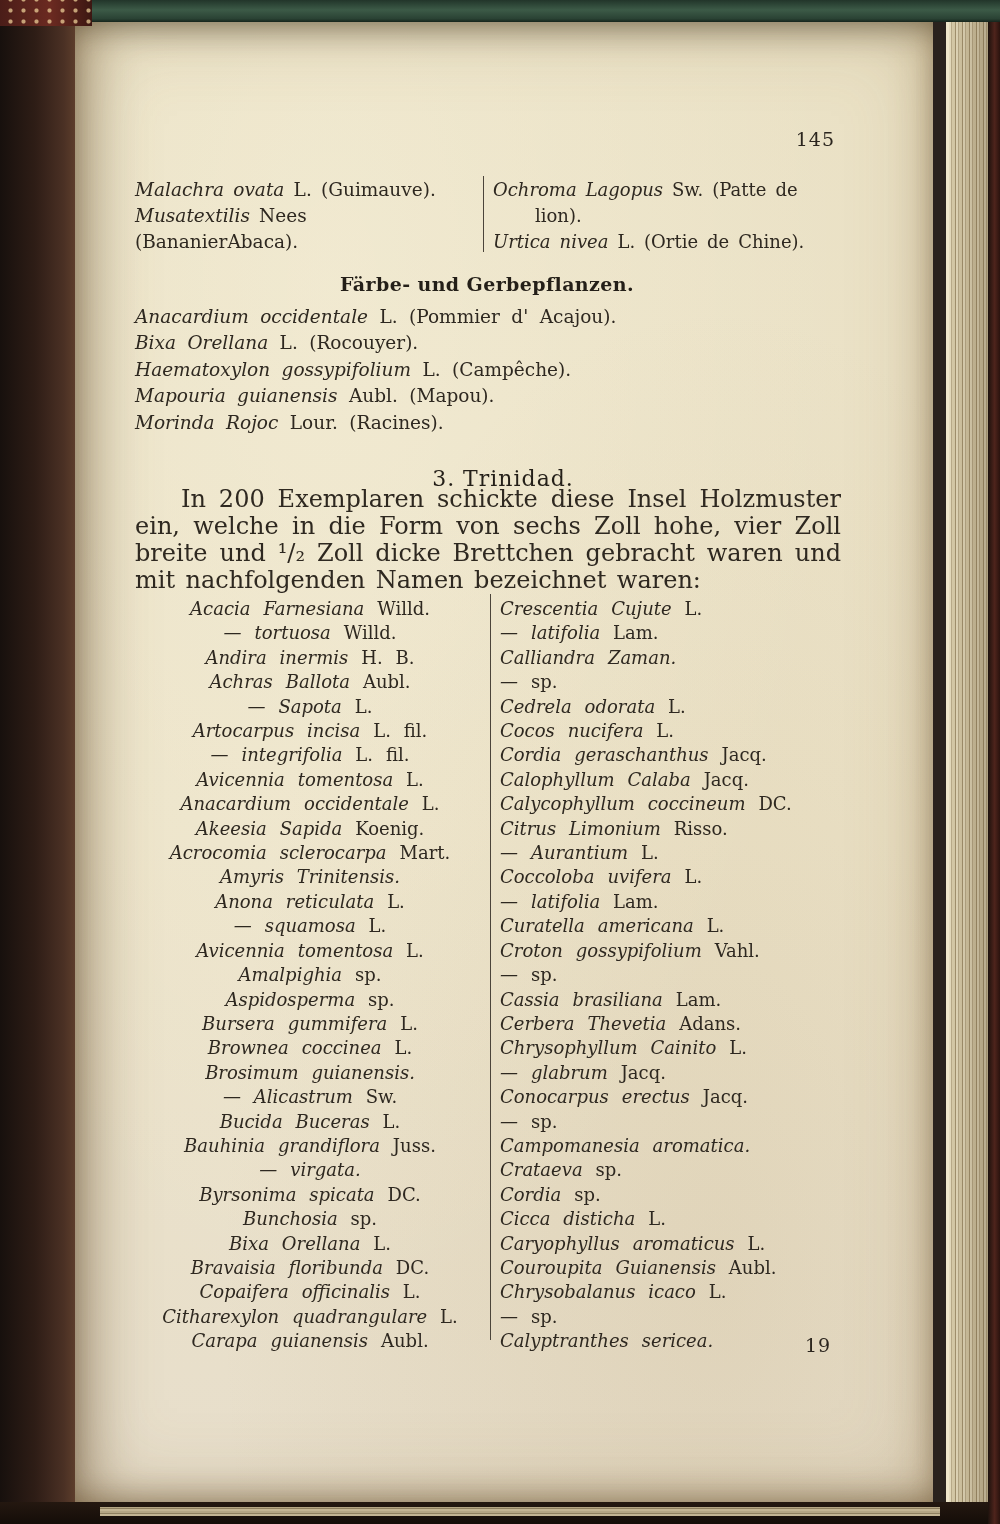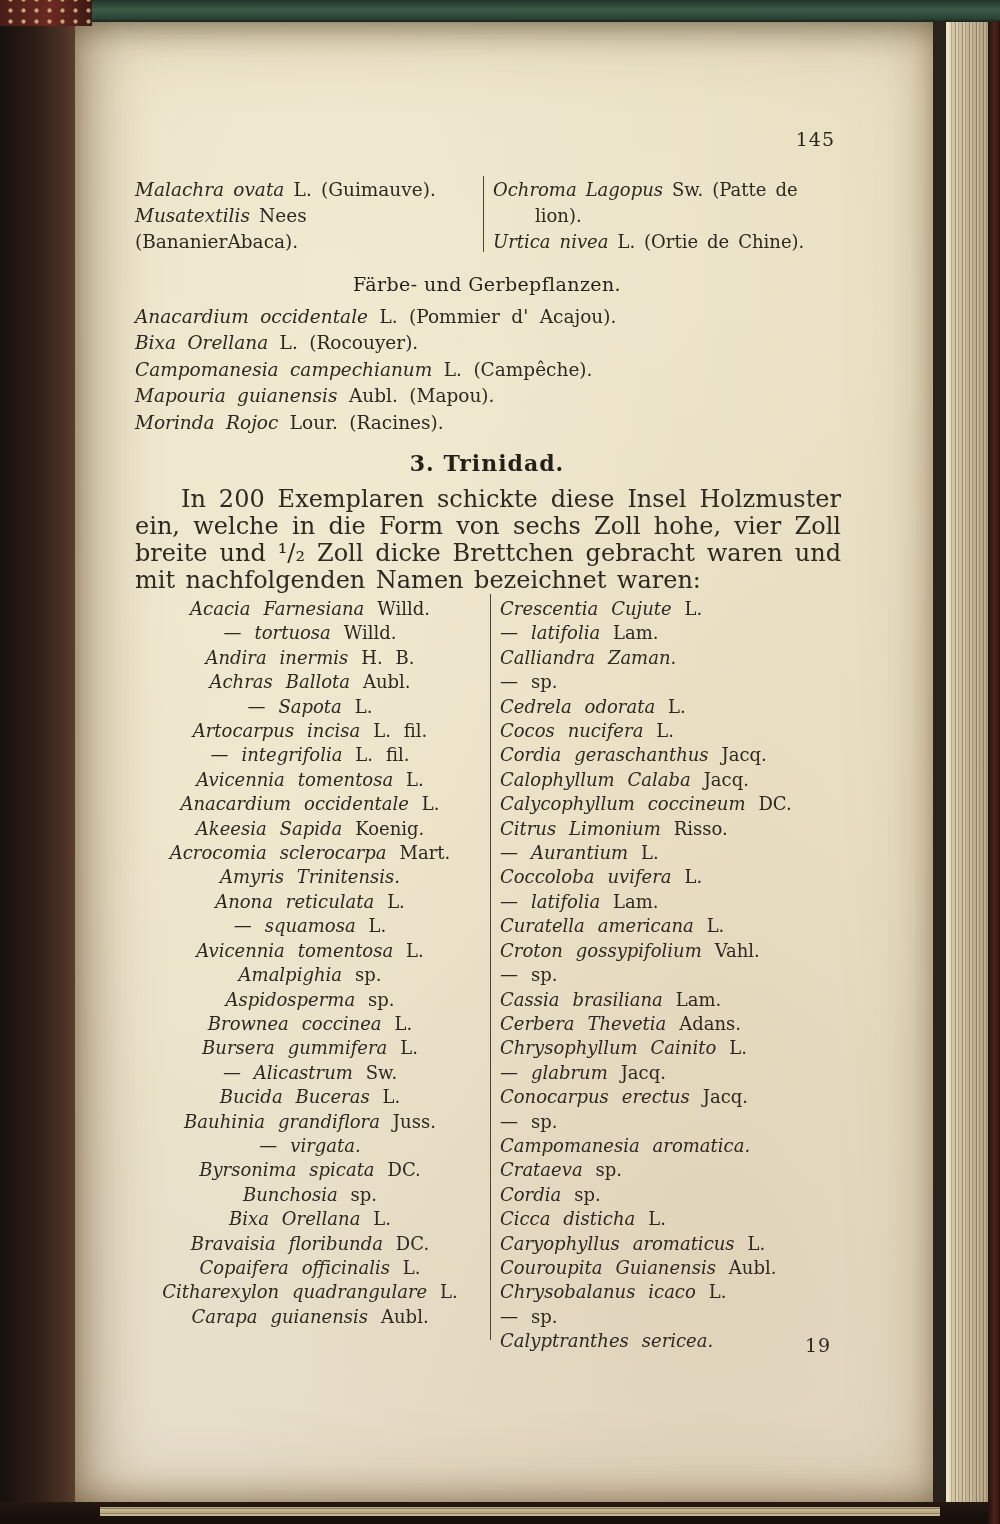--- a/index.html
+++ b/index.html
@@ -73,27 +73,27 @@
     font-size:19px;letter-spacing:1px;color:#2b251e;
   }
   
   .intro-left{position:absolute;left:60px;top:155px;width:342px;font-size:18.5px;line-height:26px;word-spacing:.18em;}
   .intro-div{position:absolute;left:408px;top:154px;width:1px;height:76px;background:#4b443a;}
   .intro-right{position:absolute;left:418px;top:155px;width:332px;font-size:18px;line-height:26px;word-spacing:.18em;}
   .intro-right .plant-line{padding-left:42px;text-indent:-42px;}
   
   .dye-heading{
     position:absolute;left:60px;top:251px;width:704px;margin:0;
-    text-align:center;font-size:19px;font-weight:normal;color:#241f18;letter-spacing:.4px;
+    text-align:center;font-size:19px;font-weight:bold;color:#241f18;letter-spacing:.4px;
   }
   .dye-list{position:absolute;left:60px;top:282px;width:704px;font-size:18.5px;line-height:26.4px;word-spacing:.3em;}
   
   .trinidad-heading{
-    position:absolute;left:60px;top:428px;width:704px;margin:0;
-    text-align:center;font-size:22px;font-weight:bold;color:#241f18;letter-spacing:1px;
+    position:absolute;left:60px;top:428px;width:704px;margin:16px;
+    text-align:center;font-size:22px;font-weight:normal;color:#241f18;letter-spacing:1px;
   }
   .trinidad-par{
     position:absolute;left:60px;top:464px;width:706px;margin:0;
     font-size:24px;line-height:27px;text-align:justify;text-indent:46px;word-spacing:.12em;
   }
   .list-left{position:absolute;left:60px;top:575px;width:350px;font-size:18px;line-height:24.4px;word-spacing:.4em;text-align:center;}
   .list-div{position:absolute;left:415px;top:572px;width:1px;height:746px;background:#4b443a;}
   .list-right{position:absolute;left:425px;top:575px;width:340px;font-size:18px;line-height:24.4px;word-spacing:.4em;}
   .footer-number{position:absolute;left:730px;top:1312px;font-size:19px;letter-spacing:1px;color:#2b251e;}
   
@@ -130,21 +130,21 @@
       <div class="plant-line"><span class="sci">Urtica nivea</span> <span class="auth">L. (Ortie de Chine).</span></div>
     </div>
 
   <h2 class="dye-heading">Färbe- und Gerbepflanzen.</h2>
   <div class="dye-list">
 
       <div class="plant-line"><span class="sci">Anacardium occidentale</span> <span class="auth">L. (Pommier d' Acajou).</span></div>
 
       <div class="plant-line"><span class="sci">Bixa Orellana</span> <span class="auth">L. (Rocouyer).</span></div>
 
-      <div class="plant-line"><span class="sci">Campomanesia campechianum</span> <span class="auth">L. (Campêche).</span></div>
+      <div class="plant-line"><span class="sci">Haematoxylon gossypifolium</span> <span class="auth">L. (Campêche).</span></div>
 
       <div class="plant-line"><span class="sci">Mapouria guianensis</span> <span class="auth">Aubl. (Mapou).</span></div>
 
       <div class="plant-line"><span class="sci">Morinda Rojoc</span> <span class="auth">Lour. (Racines).</span></div>
     </div>
 
   <h1 class="trinidad-heading">3. Trinidad.</h1>
   <p class="trinidad-par">In 200 Exemplaren schickte diese Insel Holzmuster ein, welche in die Form von sechs Zoll hohe, vier Zoll breite und ¹/₂ Zoll dicke Brettchen gebracht waren und mit nachfolgenden Namen bezeichnet waren:</p>
 
   <div class="list-left">
@@ -176,24 +176,25 @@
       <div class="plant-line"><span class="sci">Anona reticulata</span> <span class="auth">L.</span></div>
 
       <div class="plant-line"><span class="sci">— squamosa</span> <span class="auth">L.</span></div>
 
       <div class="plant-line"><span class="sci">Avicennia tomentosa</span> <span class="auth">L.</span></div>
 
       <div class="plant-line"><span class="sci">Amalpighia</span> <span class="auth">sp.</span></div>
 
       <div class="plant-line"><span class="sci">Aspidosperma</span> <span class="auth">sp.</span></div>
 
+      <div class="plant-line"><span class="sci">Bursera gummifera</span> <span class="auth">L.</span></div>
+
       <div class="plant-line"><span class="sci">Brownea coccinea</span> <span class="auth">L.</span></div>
 
-      <div class="plant-line"><span class="sci">Bursera gummifera</span> <span class="auth">L.</span></div>
-
+      <div class="plant-line"><span class="sci">Brosimum guianensis.</span> <span class="auth"></span></div>
 
       <div class="plant-line"><span class="sci">— Alicastrum</span> <span class="auth">Sw.</span></div>
 
       <div class="plant-line"><span class="sci">Bucida Buceras</span> <span class="auth">L.</span></div>
 
       <div class="plant-line"><span class="sci">Bauhinia grandiflora</span> <span class="auth">Juss.</span></div>
 
       <div class="plant-line"><span class="sci">— virgata.</span> <span class="auth"></span></div>
 
       <div class="plant-line"><span class="sci">Byrsonima spicata</span> <span class="auth">DC.</span></div>

